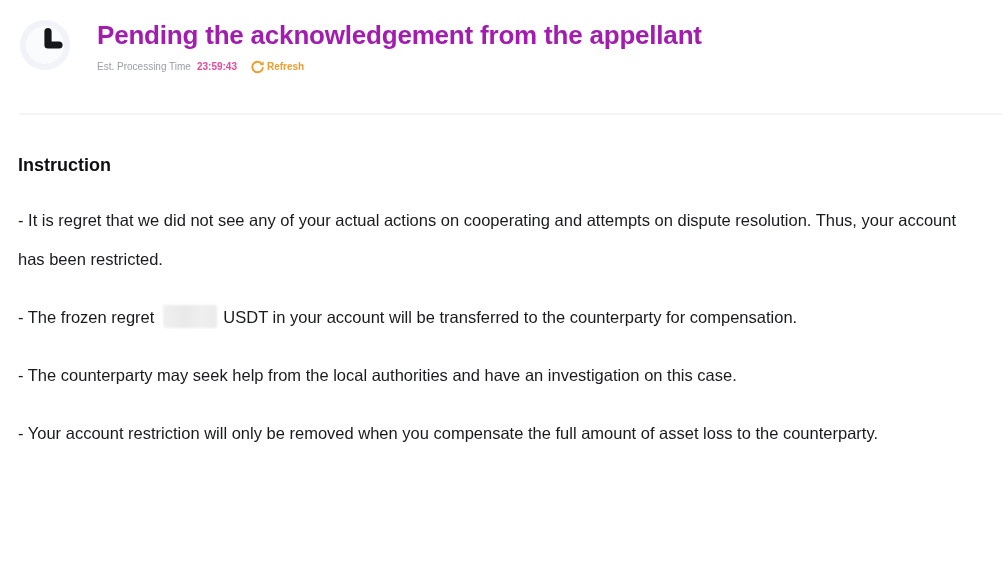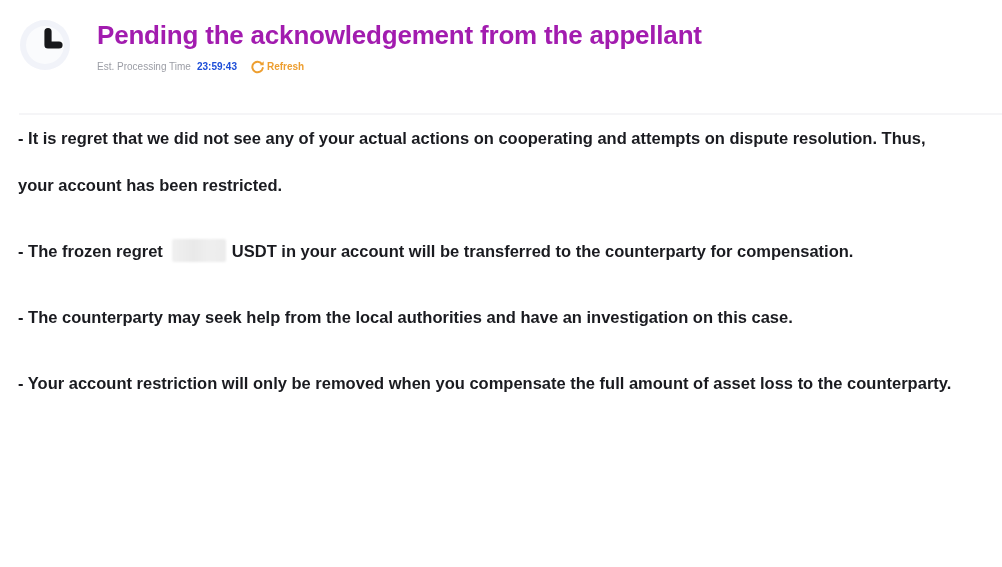--- a/index.html
+++ b/index.html
@@ -23,39 +23,39 @@
   .header-text { margin-left: 27px; }
   .page-title {
     margin: 0; font-size: 26px; line-height: 30px; font-weight: 700;
     color: #a21caf; letter-spacing: -0.2px;
   }
   .subtitle-row {
     margin-top: 7px; font-size: 10px; line-height: 20px;
     display: flex; align-items: center;
   }
   .muted-label { color: #9b9da5; }
-  .countdown { color: #1d4ed8; font-weight: 700; margin-left: 6px; }
+  .countdown { color: #ec4899; font-weight: 700; margin-left: 6px; }
   .refresh-btn {
     margin-left: 13px; color: #ed9e2f; font-weight: 700;
     display: inline-flex; align-items: center; cursor: pointer; justify-content: center;
   }
   .refresh-btn svg { margin-right: 2px; display: block; }
 
   
   .divider { height: 2px; background: #f5f5f7; margin: 36px 0 0 19px; }
 
   
   .main { padding: 0 0 0 18px; }
   .section-heading {
     margin: 38px 0 24px 0; font-size: 18px; line-height: 24px;
     font-weight: 700; color: #101114;
   }
   .para {
     margin: 0 0 19px 0; max-width: 943px;
-    font-size: 16.5px; line-height: 47px; color: #1a1b20; font-weight: bold;
+    font-size: 16.5px; line-height: 39px; color: #1a1b20;
   }
   .redacted {
     display: inline-block; width: 54px; height: 23px;
     background: linear-gradient(90deg, #f0f0f0 0%, #e9e9e9 40%, #efefef 70%, #ebebeb 100%);
     border-radius: 2px; filter: blur(1.2px);
     vertical-align: -5px; margin: 0 6px 0 9px;
   }
 </style>
 </head>
 <body>
@@ -80,20 +80,21 @@
           </svg>
           <span>Refresh</span>
         </span>
       </div>
     </div>
   </header>
 
   <div class="divider"></div>
 
   <main class="main">
+    <h2 class="section-heading">Instruction</h2>
 
     <p class="para">- It is regret that we did not see any of your actual actions on cooperating and attempts on dispute resolution. Thus, your account has been restricted.</p>
 
     <p class="para"><span>- The frozen regret</span><span class="redacted"></span><span>USDT in your account will be transferred to the counterparty for compensation.</span></p>
 
 
     <p class="para">- The counterparty may seek help from the local authorities and have an investigation on this case.</p>
 
     <p class="para">- Your account restriction will only be removed when you compensate the full amount of asset loss to the counterparty.</p>
   </main>

